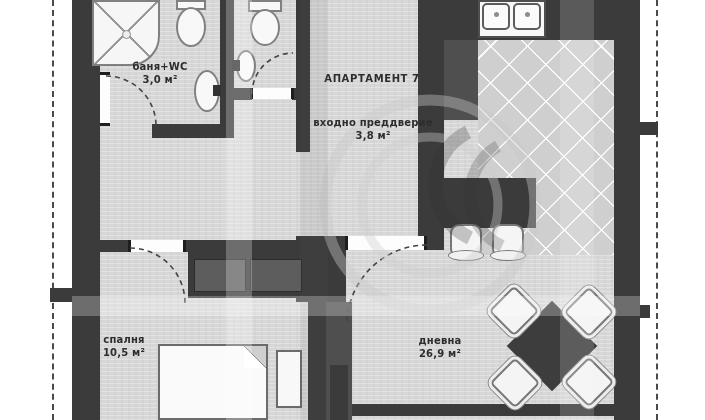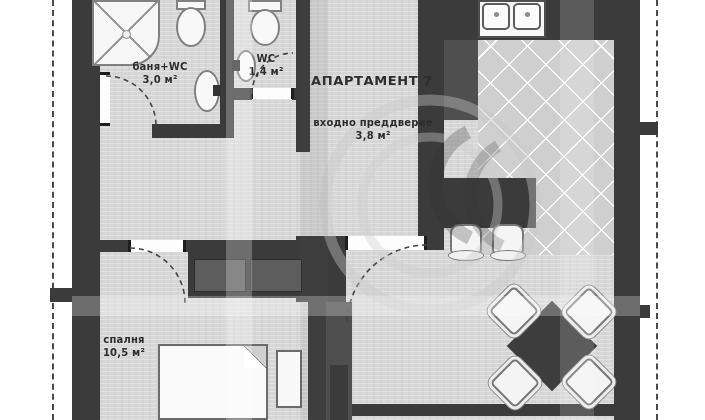--- a/index.html
+++ b/index.html
@@ -15,21 +15,21 @@
       repeating-linear-gradient(-45deg, rgba(255,255,255,.85) 0 1.5px, transparent 1.5px 26px);
       background-color:#cfcfcf;}
   .wall{background:#3b3b3b;}
   .wall2{background:#4f4f4f;}
   .fix{background:#f8f8f8;border:2px solid #808080;box-sizing:border-box;}
   .panel{background:#5d5d5d;border:1px solid #2c2c2c;box-sizing:border-box;}
   .leafV{background:#fdfdfd;border-top:3px solid #1e1e1e;border-bottom:3px solid #1e1e1e;box-sizing:border-box;}
   .leafH{background:#fdfdfd;border-left:3px solid #1e1e1e;border-right:3px solid #1e1e1e;box-sizing:border-box;}
   .lbl{font-size:10px;font-weight:700;text-align:center;line-height:13px;letter-spacing:.2px;}
   .lbl .area{font-weight:600;}
-  .title{font-size:13px;font-weight:800;text-align:center;letter-spacing:.6px;}
+  .title{font-size:10px;font-weight:800;text-align:center;letter-spacing:.6px;}
   .dashline{border-left:2px dashed #4a4a4a;width:0;}
   .shower{border-radius:0 0 30px 0;
      background:
        linear-gradient(45deg, transparent 48.8%, #9a9a9a 48.8% 51.2%, transparent 51.2%),
        linear-gradient(-45deg, transparent 48.8%, #9a9a9a 48.8% 51.2%, transparent 51.2%),
        #f6f6f6;}
   .drain{width:7px;height:7px;border:1px solid #8a8a8a;border-radius:50%;background:#eee;}
   .bowl{border-radius:50%;}
   .basin{border-radius:5px;border:2px solid #5c5c5c;background:#fbfbfb;box-sizing:border-box;}
   .dot{width:5px;height:5px;border-radius:50%;background:#8d8d8d;}
@@ -131,35 +131,35 @@
     </g>
   </svg>
 
   <div class="abs title" style="left:305px;top:73px;width:134px;">АПАРТАМЕНТ 7</div>
 
   <div class="abs lbl" style="left:118px;top:60px;width:84px;">
     <span>баня+WC</span><br>
     <span class="area">3,0 м²</span>
   </div>
 
-  <div class="abs lbl" style="left:240px;top:52px;width:52px;">
-    <span>WC</span><br>
-    <span class="area">1,4 м²</span>
-  </div>
 
   <div class="abs lbl" style="left:310px;top:116px;width:126px;">
     <span>входно преддверие</span><br>
     <span class="area">3,8 м²</span>
   </div>
 
 
   <div class="abs lbl" style="left:82px;top:333px;width:84px;">
     <span>спалня</span><br>
     <span class="area">10,5 м²</span>
   </div>
 
+  <div class="abs lbl" style="left:398px;top:334px;width:84px;">
+    <span>дневна</span><br>
+    <span class="area">26,9 м²</span>
+  </div>
 
   <div class="abs band" style="left:226px;top:0;width:26px;height:420px;background:rgba(255,255,255,0.26);"></div>
   <div class="abs band" style="left:300px;top:0;width:28px;height:420px;background:rgba(90,90,90,0.10);"></div>
   <div class="abs band" style="left:560px;top:0;width:34px;height:420px;background:rgba(255,255,255,0.16);"></div>
   <div class="abs band" style="left:72px;top:296px;width:568px;height:20px;background:rgba(255,255,255,0.26);"></div>
 
 </div>
 
 </body></html>

